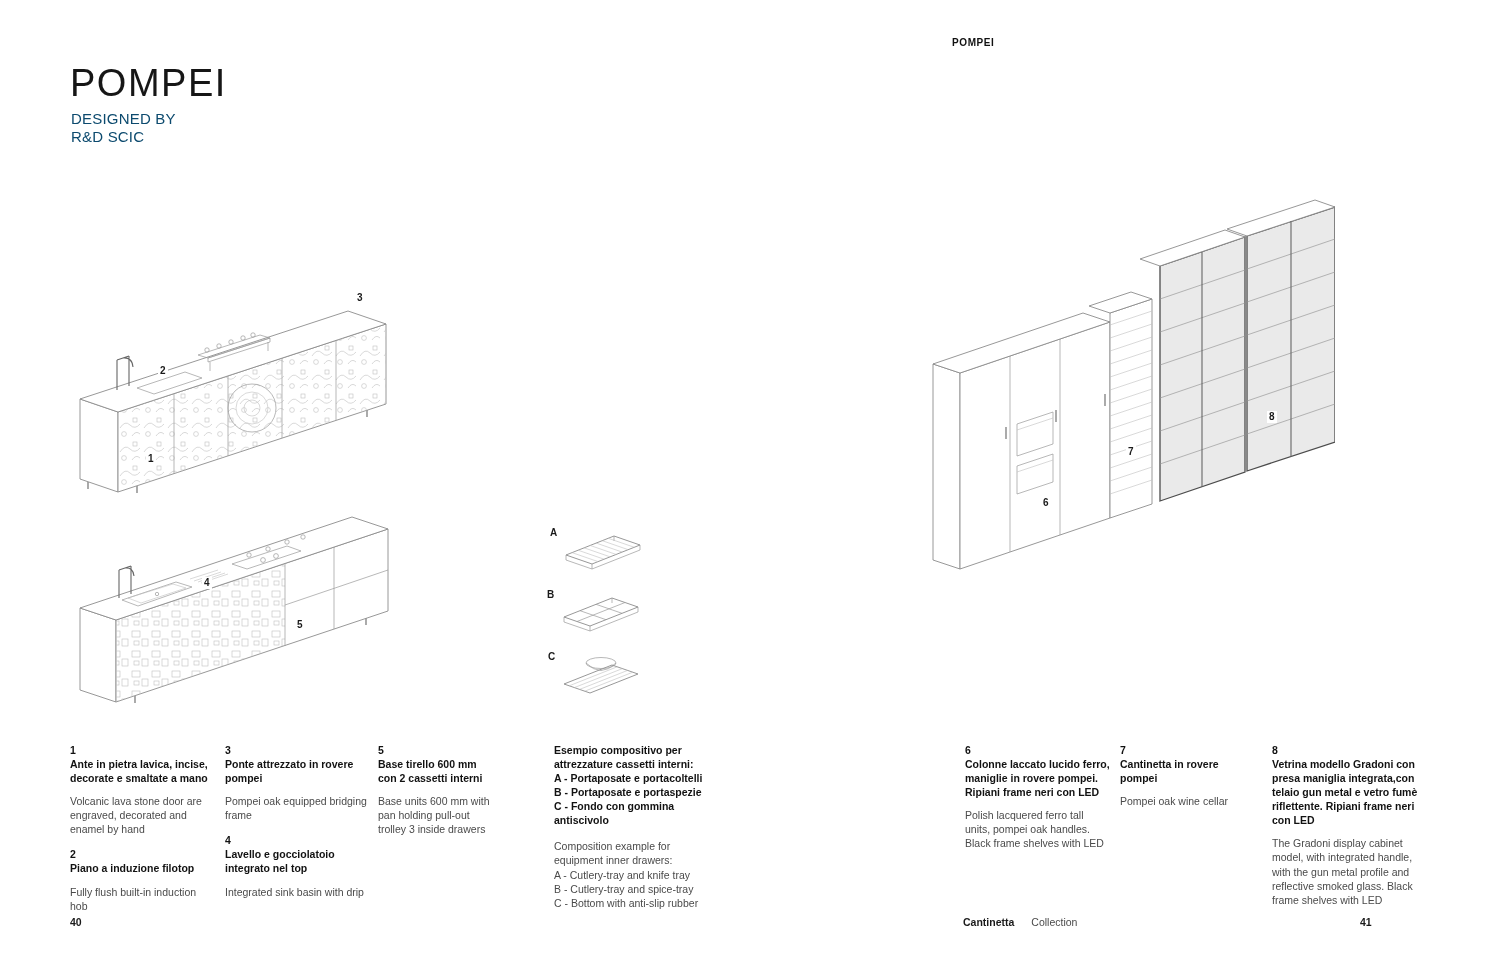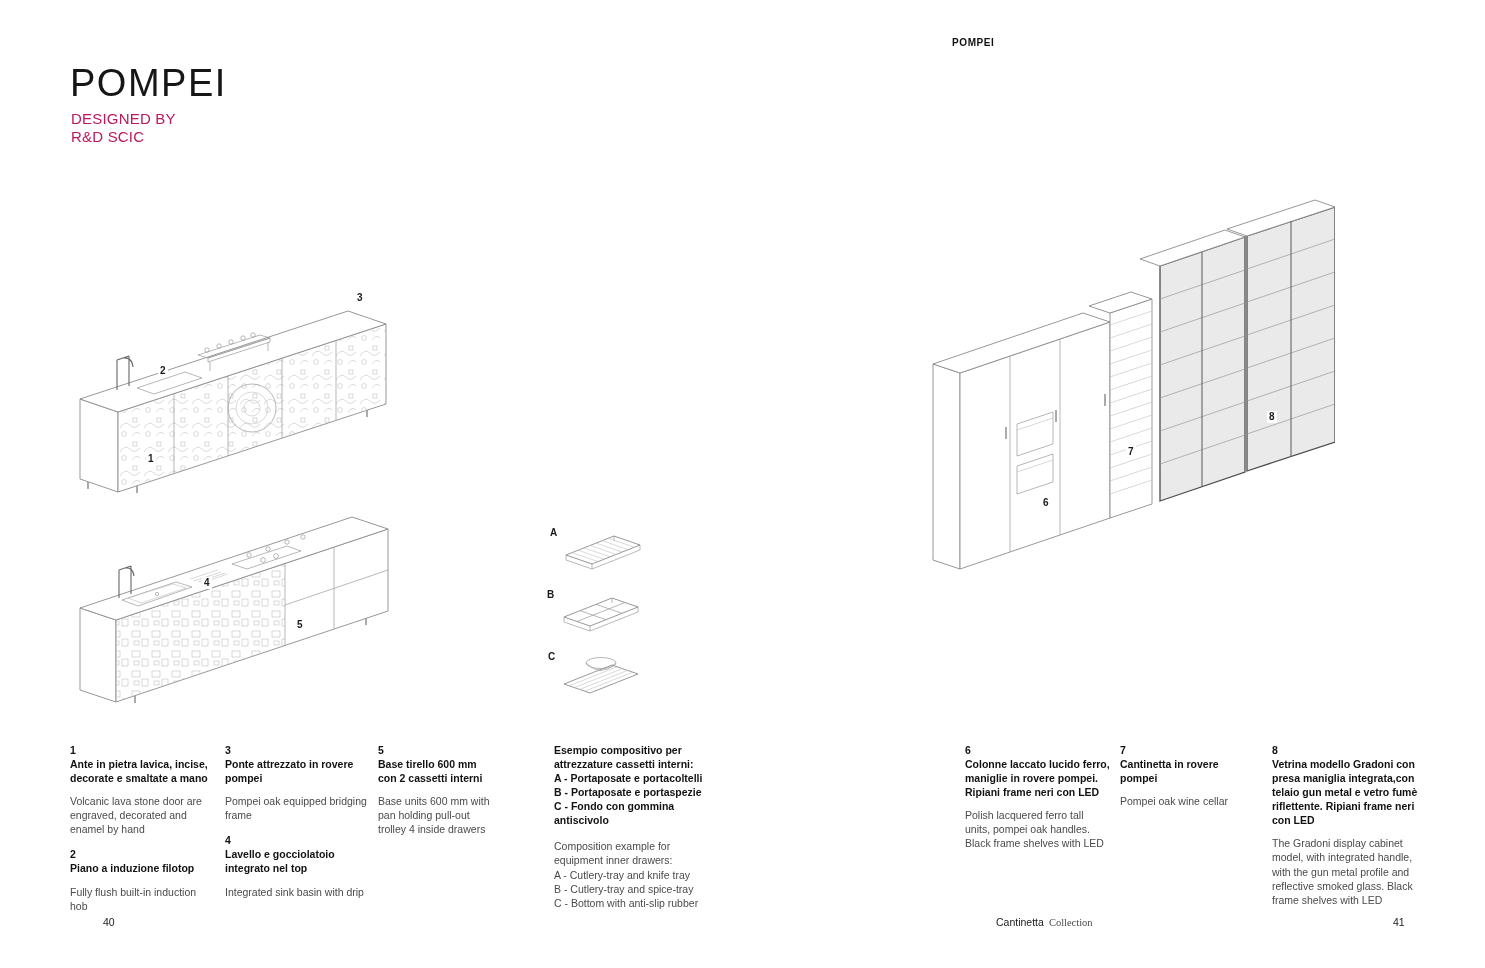--- a/index.html
+++ b/index.html
@@ -1,21 +1,21 @@
 <!DOCTYPE html>
 <html><head>
 <meta charset="utf-8">
 <style>
   * { margin:0; padding:0; box-sizing:border-box; }
   html,body { background:#fff; }
   body { font-family:"Liberation Sans", sans-serif; color:#1a1a1a; }
   .sheet { position:relative; width:1485px; height:968px; background:#ffffff; overflow:hidden; }
 
   .title { position:absolute; left:70px; top:62px; font-size:38px; font-weight:500; letter-spacing:1.5px; color:#161616; }
-  .designedby { position:absolute; left:71px; top:110px; font-size:15px; line-height:1.2; color:#be185d; letter-spacing:.2px; }
+  .designedby { position:absolute; left:71px; top:110px; font-size:15px; line-height:1.2; color:#0c4a6e; letter-spacing:.2px; }
   .hdr-right { position:absolute; left:952px; top:37px; font-size:10px; font-weight:700; letter-spacing:.6px; color:#111; }
 
   .pre { white-space:pre-line; }
 
   .draw { position:absolute; }
   .draw svg { display:block; }
   .f   { fill:#ffffff; stroke:#8c8c8c; stroke-width:.9; }
   .glass { fill:#eaeaea; stroke:#4c4c4c; stroke-width:1.3; }
   .ln { fill:none; stroke:#9a9a9a; stroke-width:.7; }
   .lt { fill:none; stroke:#c0c0c0; stroke-width:.6; }
@@ -23,22 +23,22 @@
 
   .callout { position:absolute; font-size:10px; font-weight:700; color:#1a1a1a; background:#fff; padding:0 2px; line-height:1.2; }
 
   .col { position:absolute; top:743px; font-size:10.5px; line-height:1.34; }
   .col-item { margin-bottom:11px; }
   .num, .ttl { font-weight:700; color:#121212; }
   .bod { font-weight:400; color:#4a4a4a; margin-top:9px; }
   .bod.spaced { margin-top:12px; }
 
   .footer { position:absolute; top:916px; font-size:10.5px; color:#1a1a1a; }
-  .footer .b { font-weight:400;margin-left:33px; }
-  .footer .r { font-weight:400; color:#4a4a4a; margin-left:5px;font-family:Liberation Serif, serif; }
+  .footer .b { font-weight:700; }
+  .footer .r { font-weight:400; color:#4a4a4a; margin-left:17px; }
 </style>
 </head>
 <body>
 
 <div class="sheet">
 
   <div class="title">POMPEI</div>
   <div class="designedby pre">DESIGNED BY
 R&amp;D SCIC</div>
 
@@ -193,21 +193,21 @@
       <div class="num">4</div>
       <div class="ttl pre">Lavello e gocciolatoio integrato nel top</div>
       <div class="bod pre">Integrated sink basin with drip</div>
     </div>
   </div>
 
   <div class="col" style="left:378px;width:120px">
     <div class="col-item">
       <div class="num">5</div>
       <div class="ttl pre">Base tirello 600 mm con 2 cassetti interni</div>
-      <div class="bod pre">Base units 600 mm with pan holding pull-out trolley 4 inside drawers</div>
+      <div class="bod pre">Base units 600 mm with pan holding pull-out trolley 3 inside drawers</div>
     </div>
   </div>
 
   <div class="col" style="left:554px;width:152px">
     <div class="col-item">
       <div class="num"></div>
       <div class="ttl pre">Esempio compositivo per attrezzature cassetti interni:
 A - Portaposate e portacoltelli
 B - Portaposate e portaspezie
 C - Fondo con gommina antiscivolo</div>

